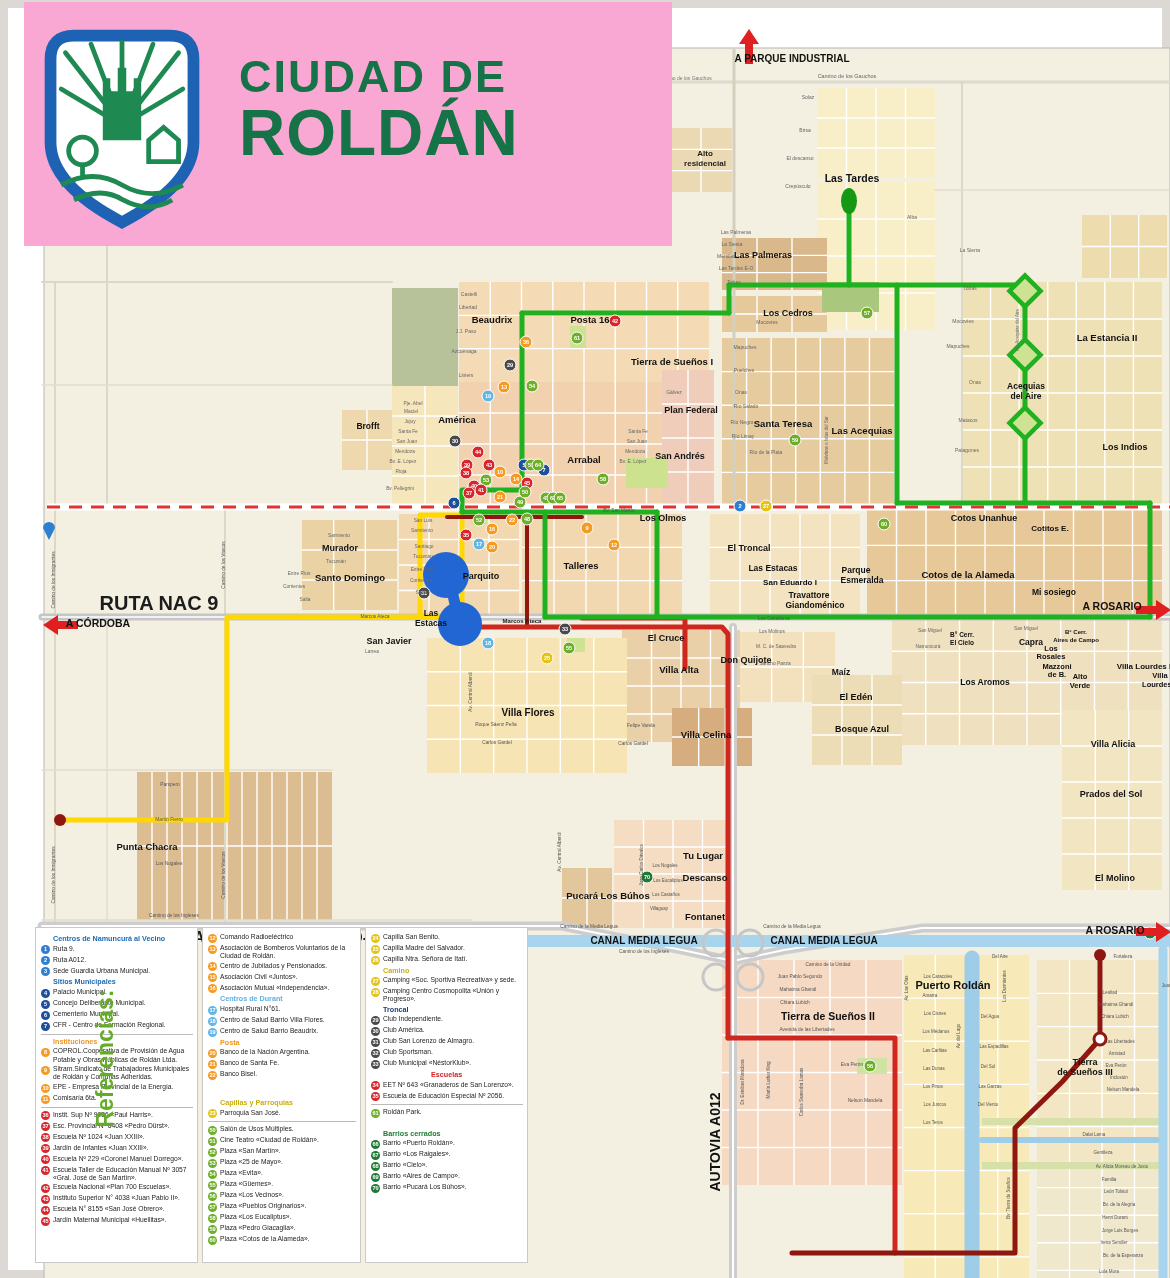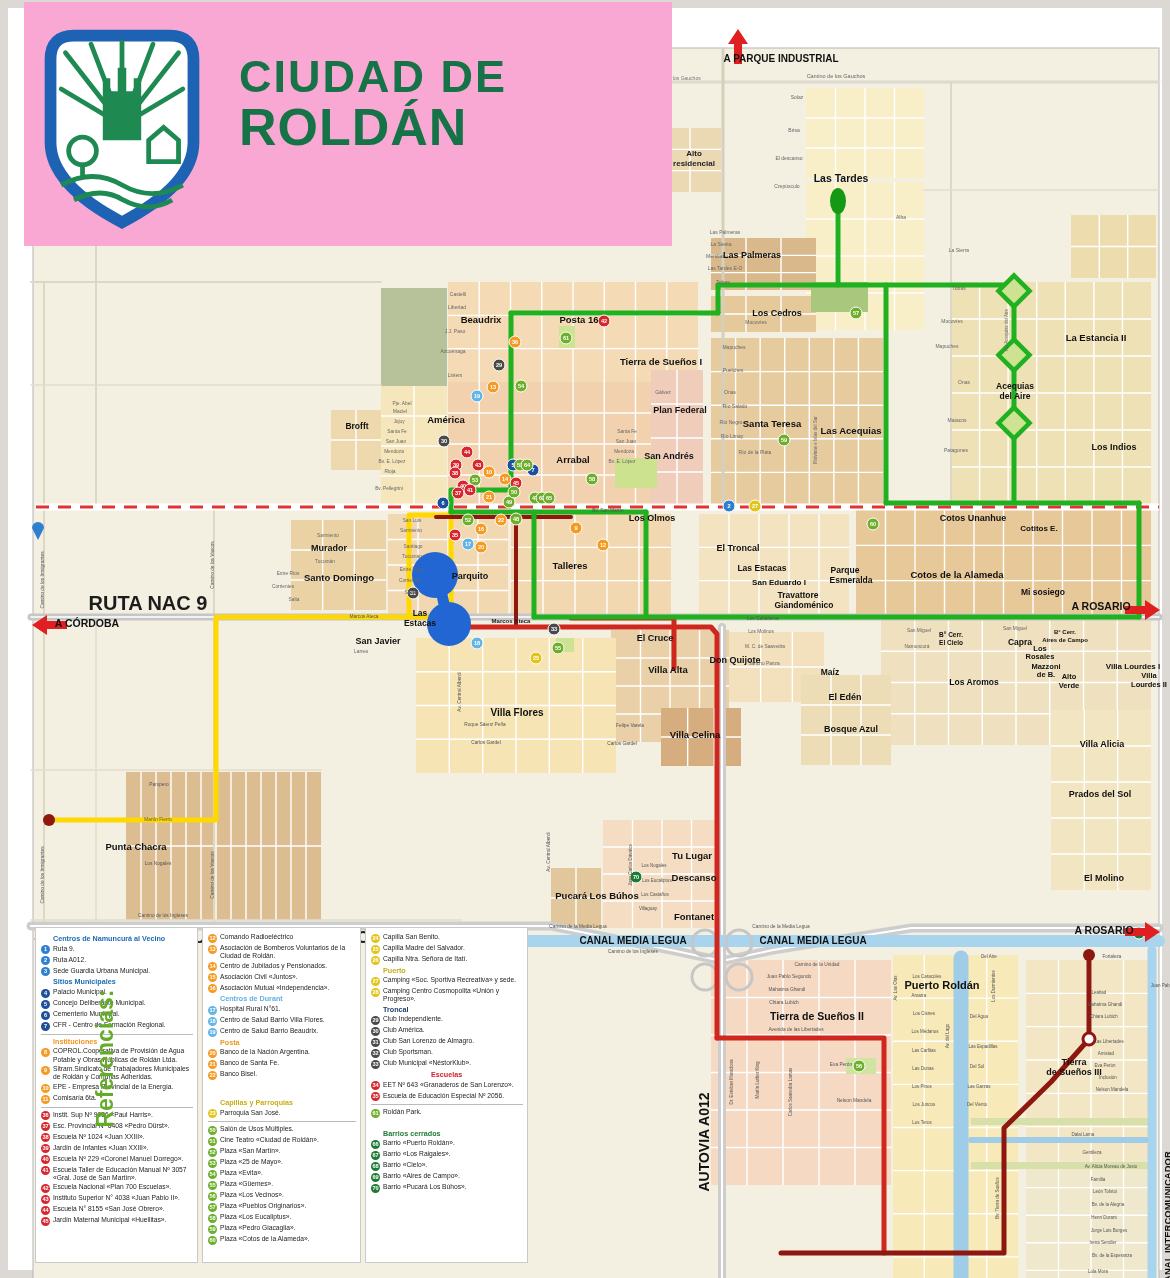--- a/index.html
+++ b/index.html
@@ -1,26 +1,26 @@
 <!DOCTYPE html>
 <html><head>
 <meta charset="utf-8">
 <style>
   html,body{margin:0;padding:0;background:#c9c5c0;}
   .stage{position:relative;width:1170px;height:1278px;background:#dcd8d3;overflow:hidden;
          font-family:"Liberation Sans",sans-serif;}
   .paper{position:absolute;left:8px;top:8px;width:1154px;height:1262px;background:#ffffff;}
-  .mapframe{position:absolute;left:11px;top:20px;width:1142px;height:1250px;}
+  .mapframe{position:absolute;left:22px;top:20px;width:1142px;height:1250px;}
   svg{display:block}
   #map{position:absolute;left:0;top:0;}
   .logo-box{position:absolute;left:24px;top:2px;width:648px;height:244px;background:#f9a8d4;z-index:5;}
   .shield{position:absolute;left:18px;top:24px;}
   .title{position:absolute;left:215px;top:52px;color:#157347;line-height:1.0;}
   .t1{font-size:45px;font-weight:700;letter-spacing:2px;}
-  .t2{font-size:52px;font-weight:800;letter-spacing:1px;margin-top:2px;}
+  .t2{font-size:64px;font-weight:800;letter-spacing:1px;margin-top:2px;}
   .legend{position:absolute;left:32px;top:927px;width:500px;height:336px;z-index:6;display:flex;}
   .refcol{width:44px;position:relative;}
   .reftext{position:absolute;left:-52px;top:118px;transform:rotate(-90deg);transform-origin:center;
            width:250px;text-align:center;color:#64ab28;font-size:23px;font-weight:800;}
   .lcol{background:#fff;border:1px solid #c9c9c9;margin-right:4px;padding:5px 4px 4px 5px;
         font-size:6.7px;color:#222;line-height:1.22;}
   .lcol1{width:152px;} .lcol2{width:148px;} .lcol3{width:152px;}
   .lhdr{font-weight:700;font-size:7.2px;margin:2px 0 1px 12px;}
   .litem{display:flex;margin-bottom:1.5px;}
   .badge{flex:0 0 9px;width:9px;height:9px;border-radius:50%;color:#fff;font-size:5.6px;font-weight:700;
@@ -908,21 +908,21 @@
             <span>Capilla San Benito.</span>
           </div>
           <div class="litem">
             <span class="badge" style="background: rgb(227, 196, 25);">25</span>
             <span>Capilla Madre del Salvador.</span>
           </div>
           <div class="litem">
             <span class="badge" style="background: rgb(227, 196, 25);">26</span>
             <span>Capilla Ntra. Señora de Itatí.</span>
           </div>
-          <div class="lhdr" style="color: rgb(201, 174, 20);">Puerto</div>
+          <div class="lhdr" style="color: rgb(201, 174, 20);">Camino</div>
           <div class="litem">
             <span class="badge" style="background: rgb(227, 196, 25);">27</span>
             <span>Camping «Soc. Sportiva Recreativa» y sede.</span>
           </div>
           <div class="litem">
             <span class="badge" style="background: rgb(227, 196, 25);">28</span>
             <span>Camping Centro Cosmopolita «Unión y Progreso».</span>
           </div>
           <div class="lhdr" style="color: rgb(29, 62, 110);">Troncal</div>
           <div class="litem">

